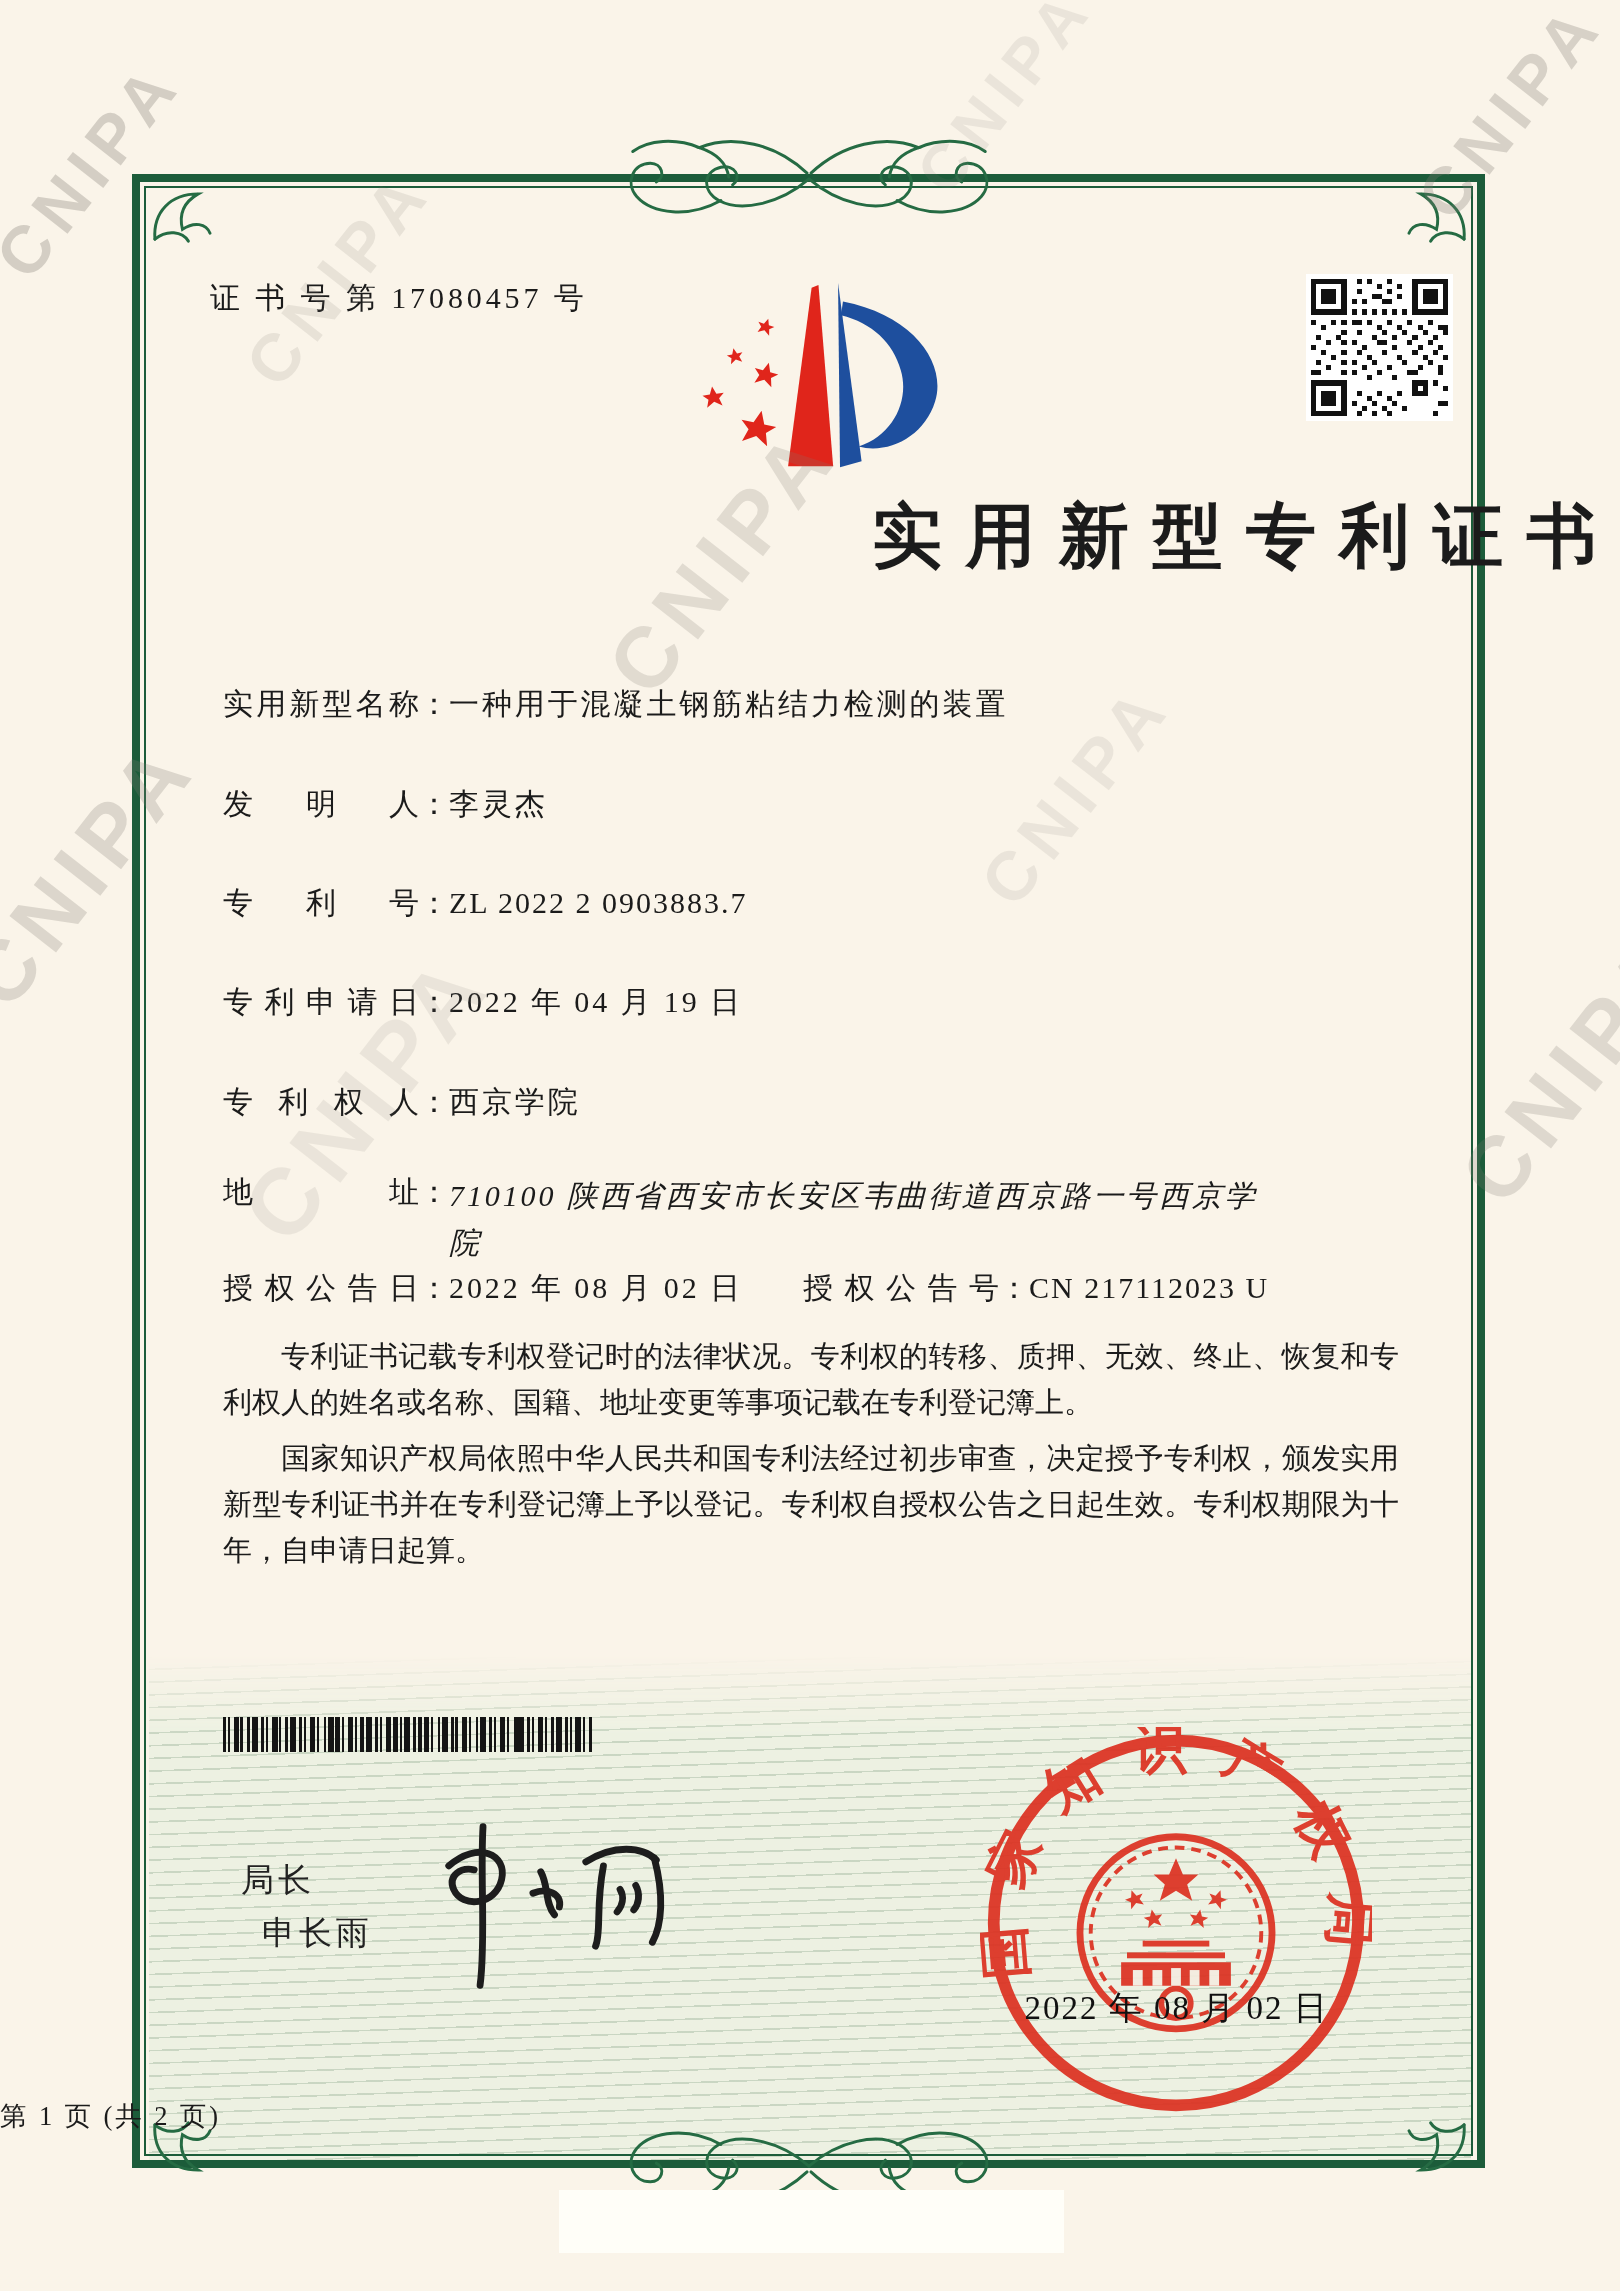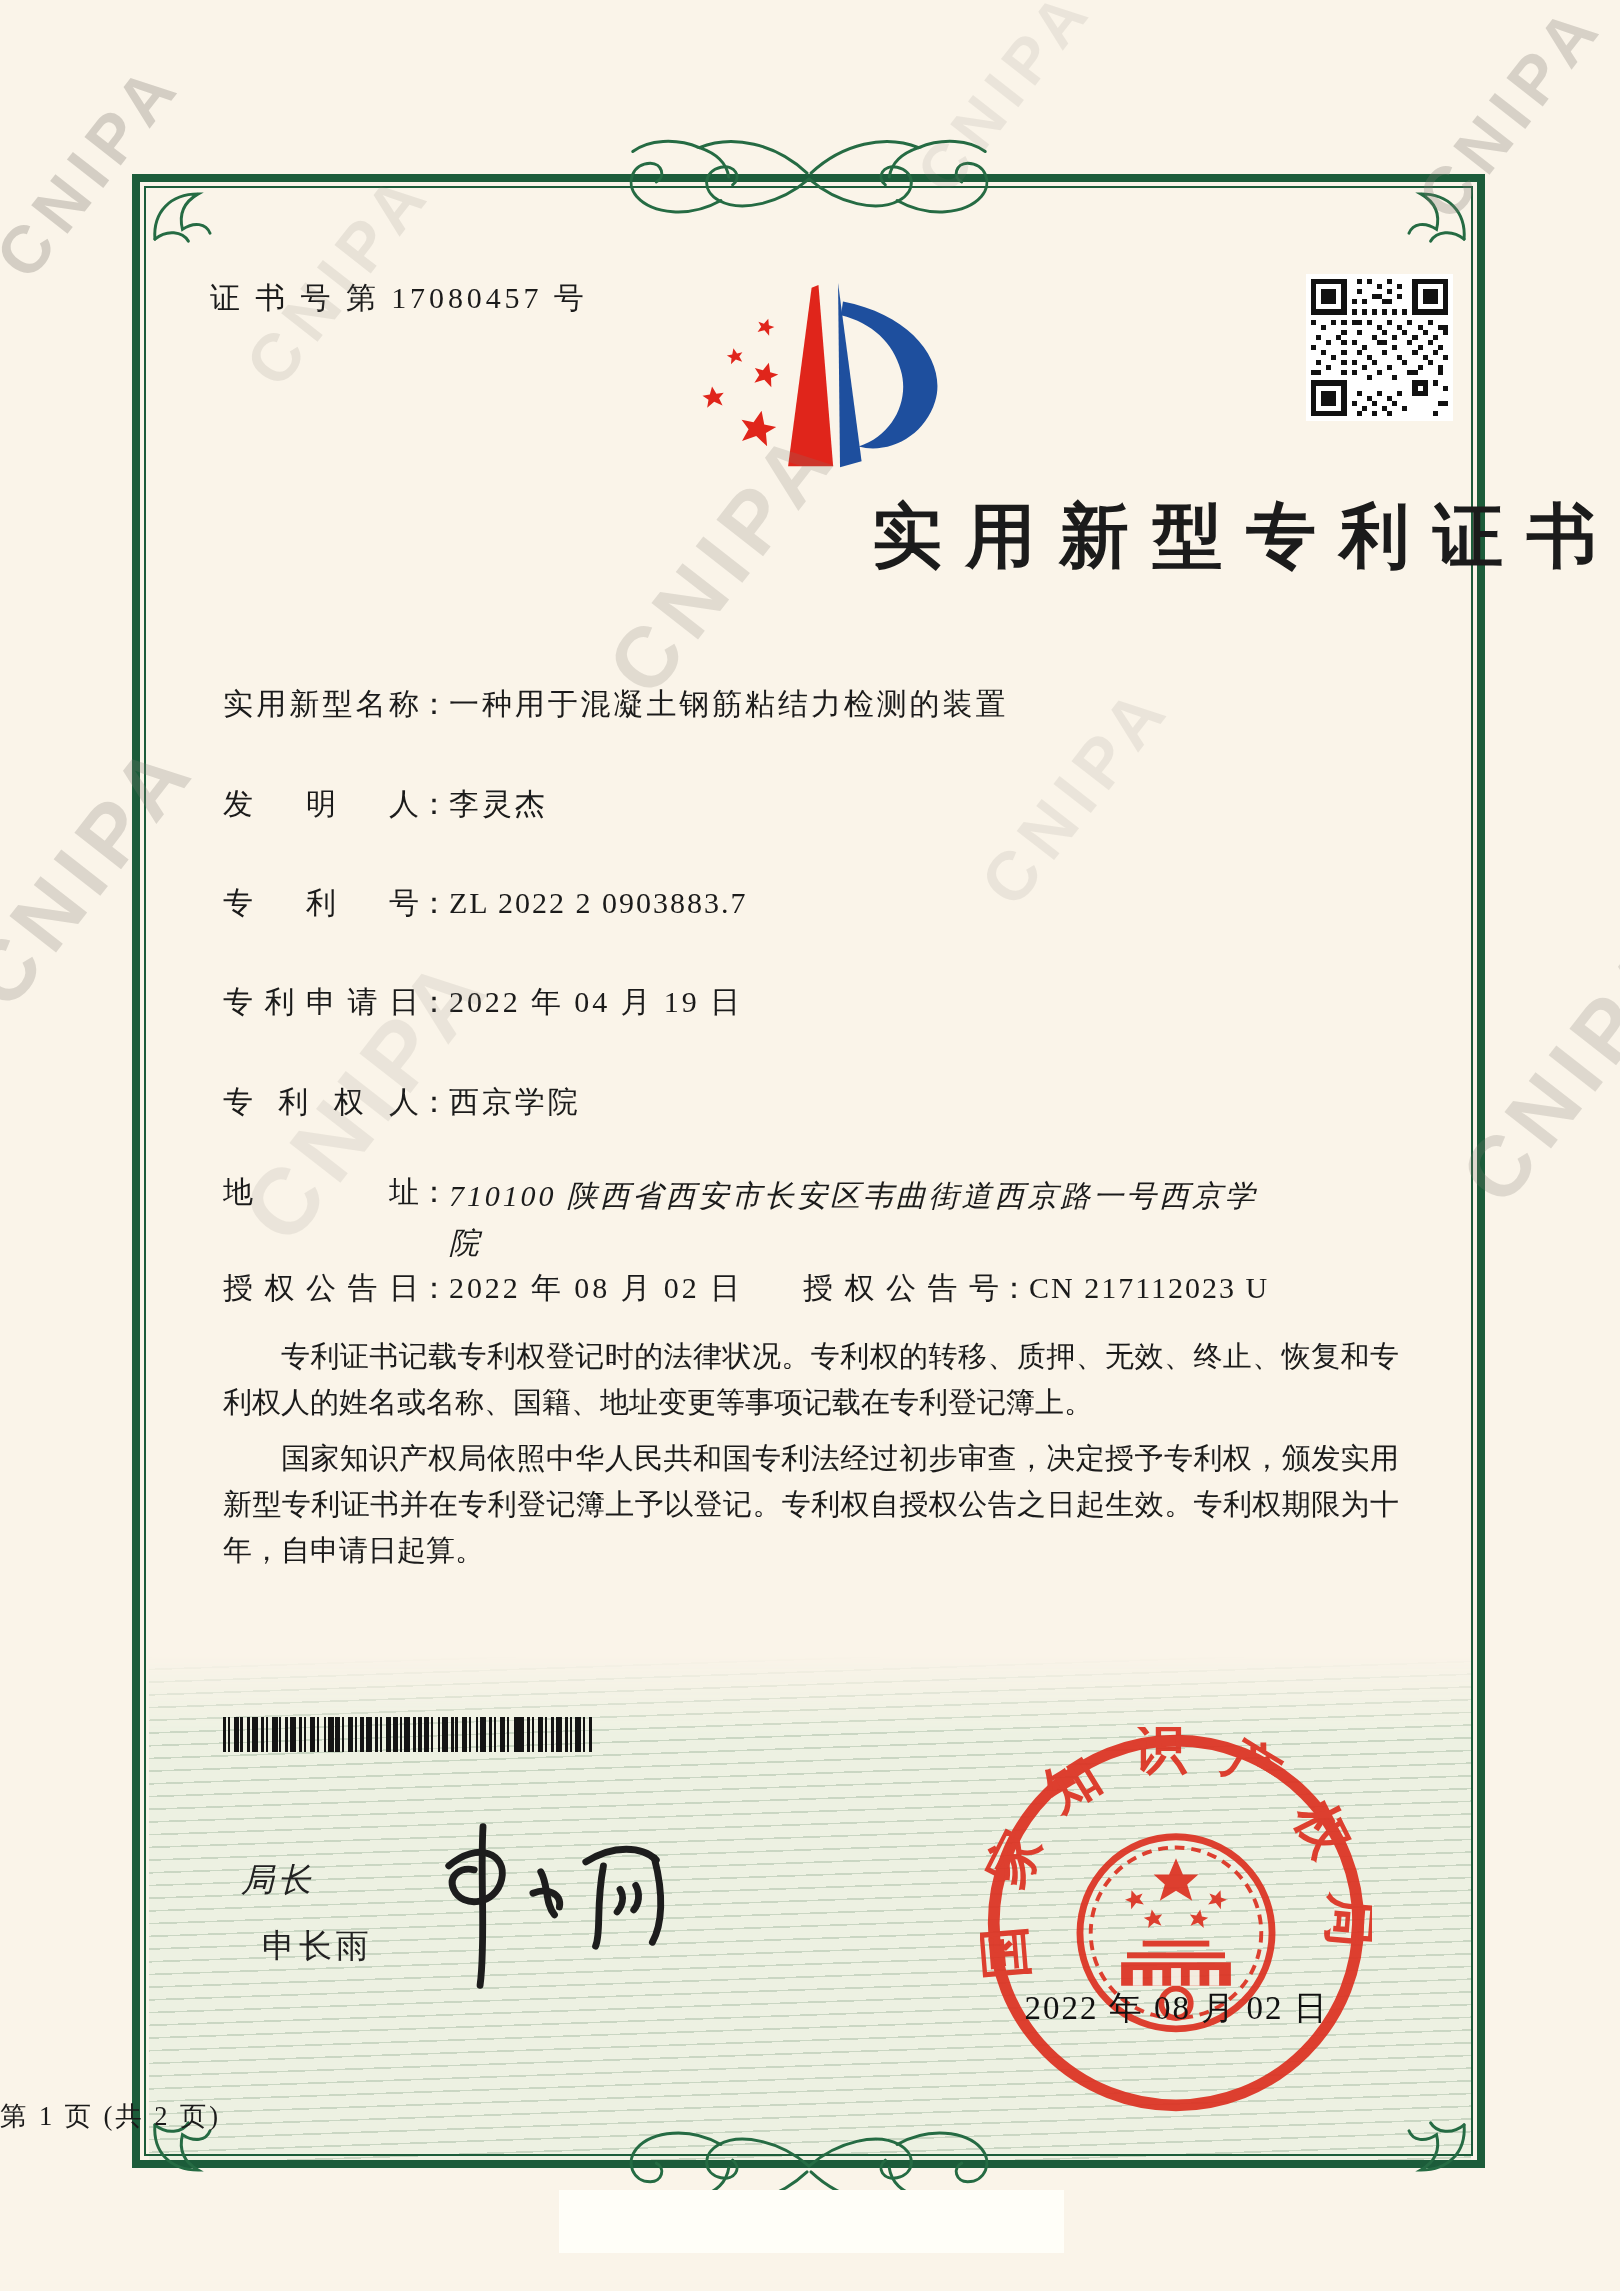--- a/index.html
+++ b/index.html
@@ -41,21 +41,21 @@
   .paras{position:absolute;left:223px;top:1333px;width:1176px;z-index:3;font-size:29px;line-height:46px;text-align:justify;}
   .paras p{margin:0 0 9.8px 0;text-indent:2em;}
 
   .barcode{position:absolute;left:223px;top:1717px;width:369px;height:35px;z-index:3;
     background-image:
       repeating-linear-gradient(90deg,#141414 0 2.9px,transparent 2.9px 4.9px,#141414 4.9px 6.9px,transparent 6.9px 10.8px,#141414 10.8px 15.7px,transparent 15.7px 17.6px,#141414 17.6px 19.6px,transparent 19.6px 24.5px,#141414 24.5px 27.4px,transparent 27.4px 29px,#141414 29px 35px,transparent 35px 38px),
       repeating-linear-gradient(90deg,transparent 0 16.7px,#141414 16.7px 18.6px,transparent 18.6px 52px,#141414 52px 55px,transparent 55px 60px);}
 
   .officer{position:absolute;left:241px;top:1858px;z-index:3;
         font-family:"Liberation Sans","DejaVu Sans",sans-serif;font-size:33px;color:#222;}
-  .officer .o1{margin-bottom:21px;letter-spacing:3.9px;font-style:italic;}
+  .officer .o1{margin-bottom:8px;letter-spacing:3.9px;}
   .officer .o2{letter-spacing:3.9px;margin-left:21px;}
 
   .sig{position:absolute;left:421px;top:1813px;z-index:3;}
 
   .seal{position:absolute;left:980px;top:1727px;z-index:3;opacity:.93;}
   .seal-date{position:absolute;left:1000px;top:1986px;width:353px;text-align:center;
         font-size:33px;letter-spacing:2px;z-index:4;color:#111;}
 
   .page-num{position:absolute;left:0;top:2098px;width:100%;text-align:left;font-size:26.5px;letter-spacing:2.9px;z-index:3;}
 

